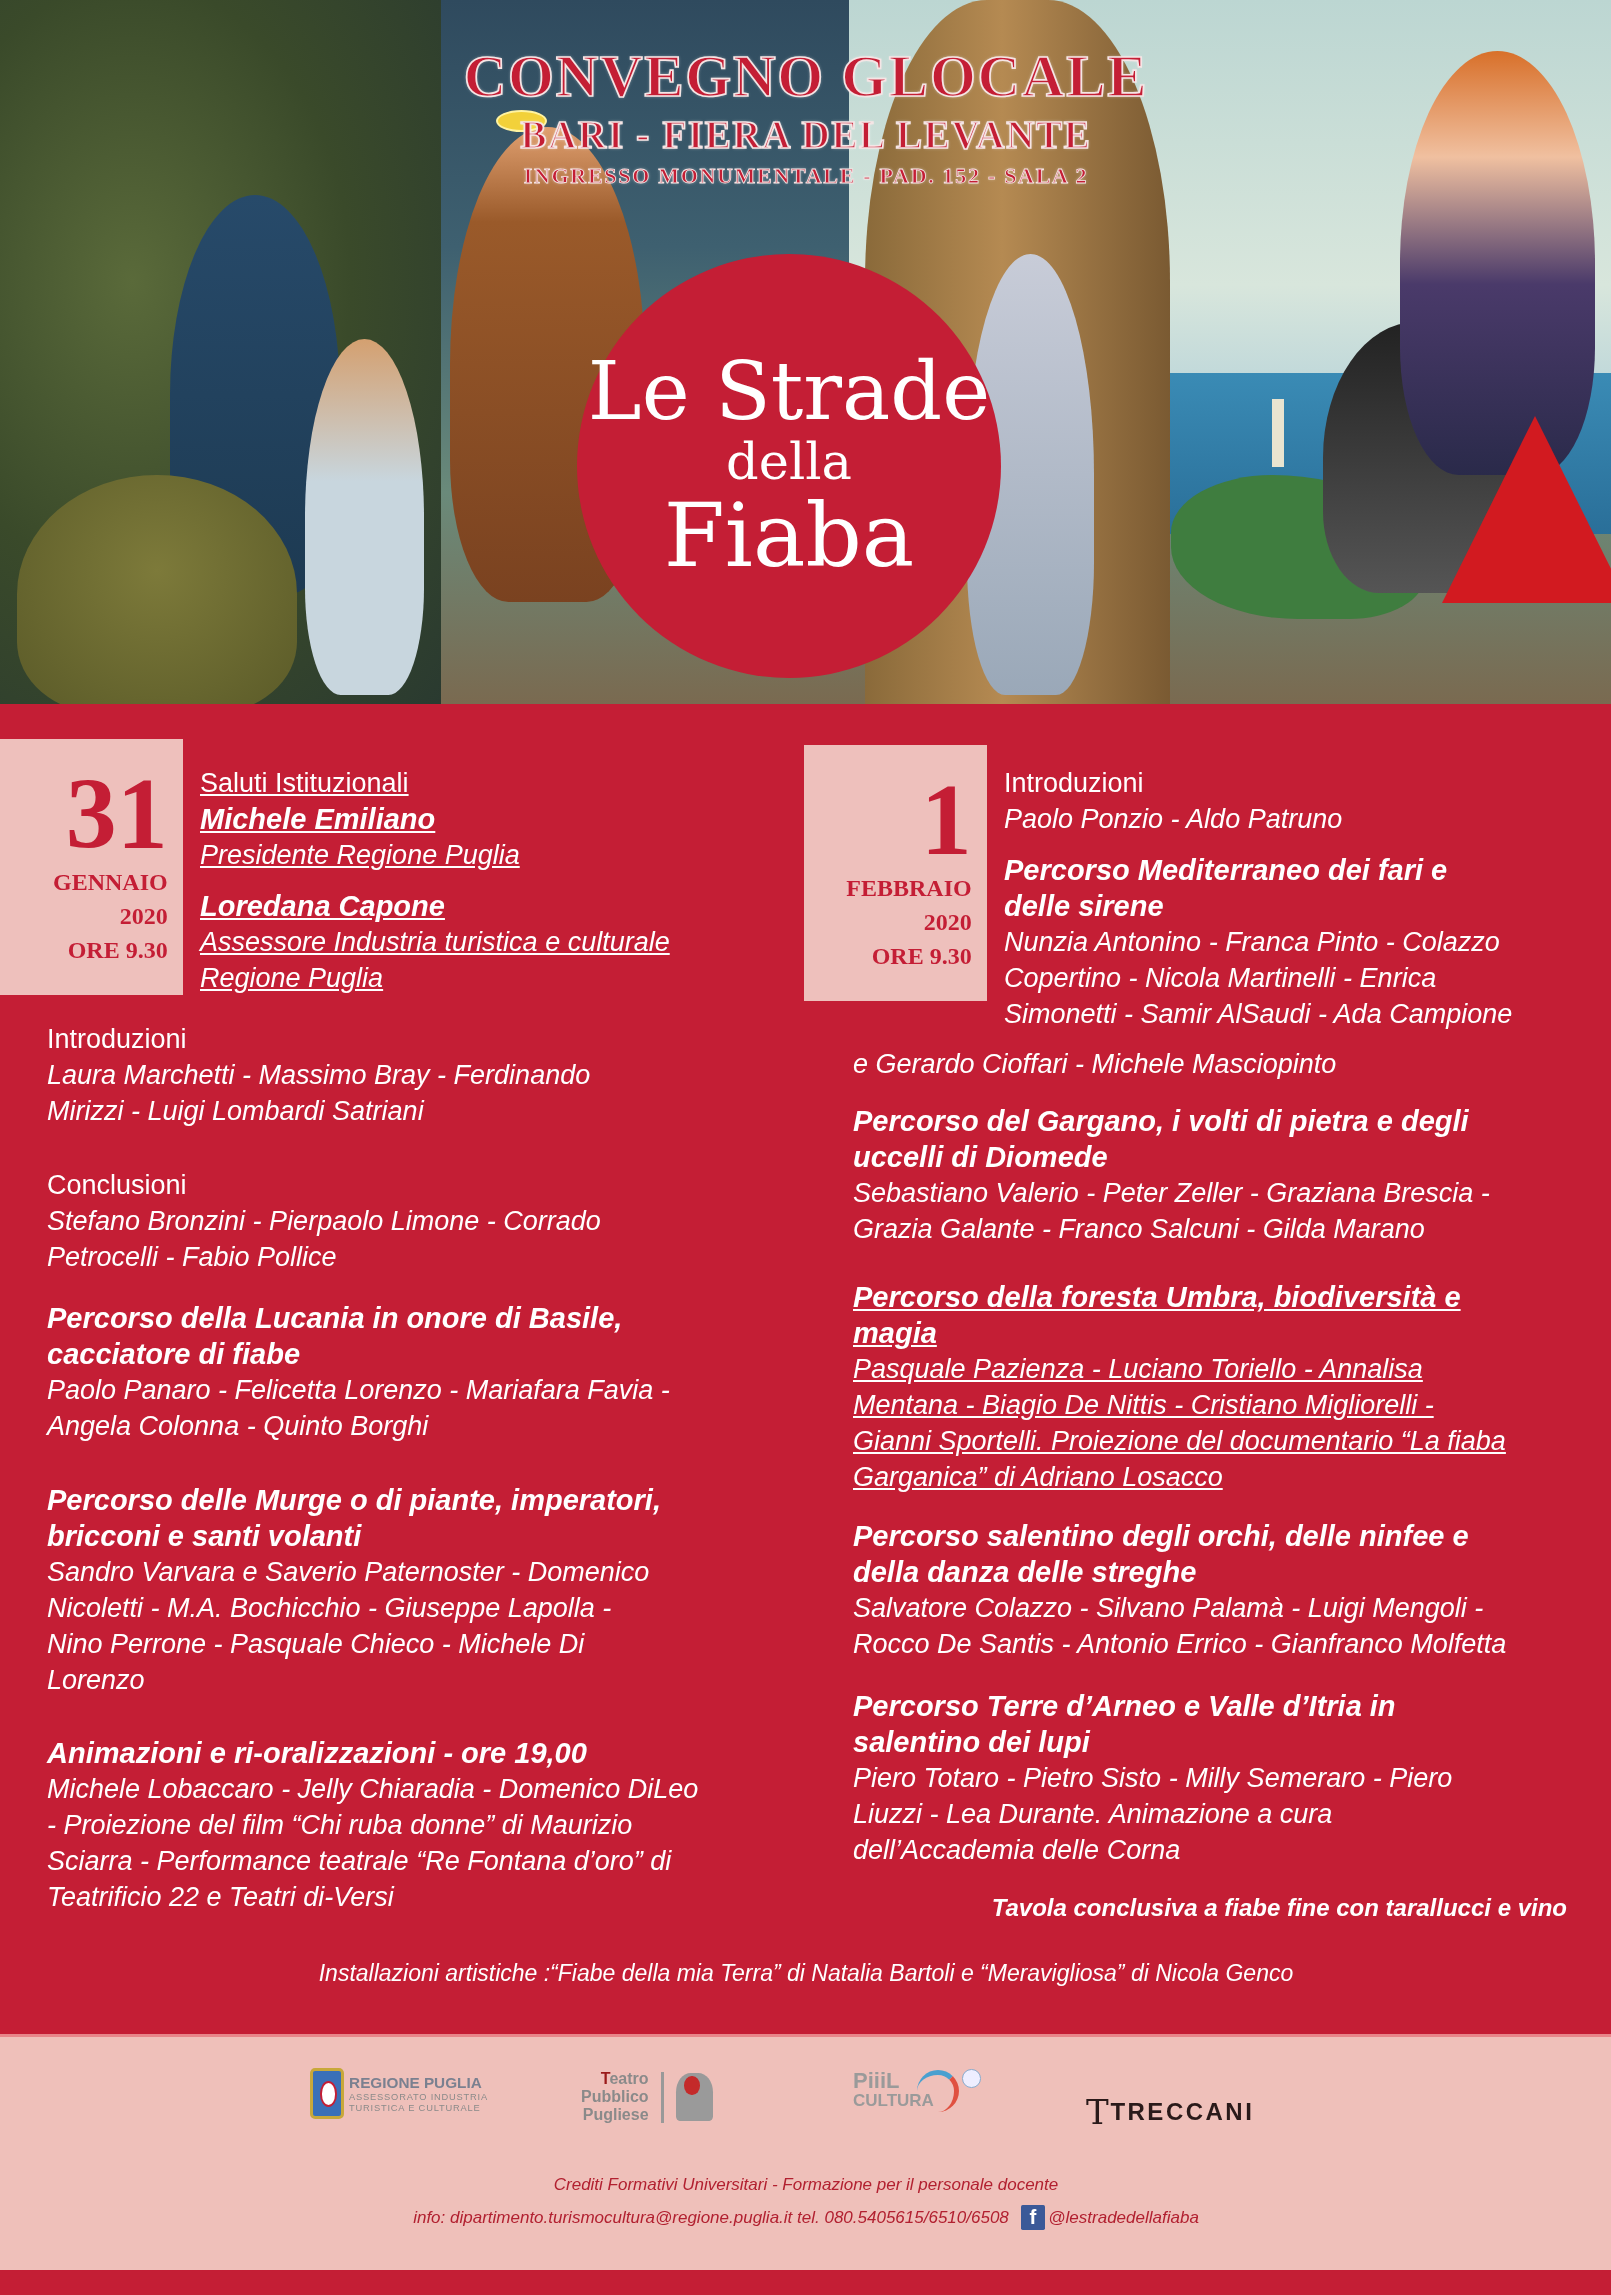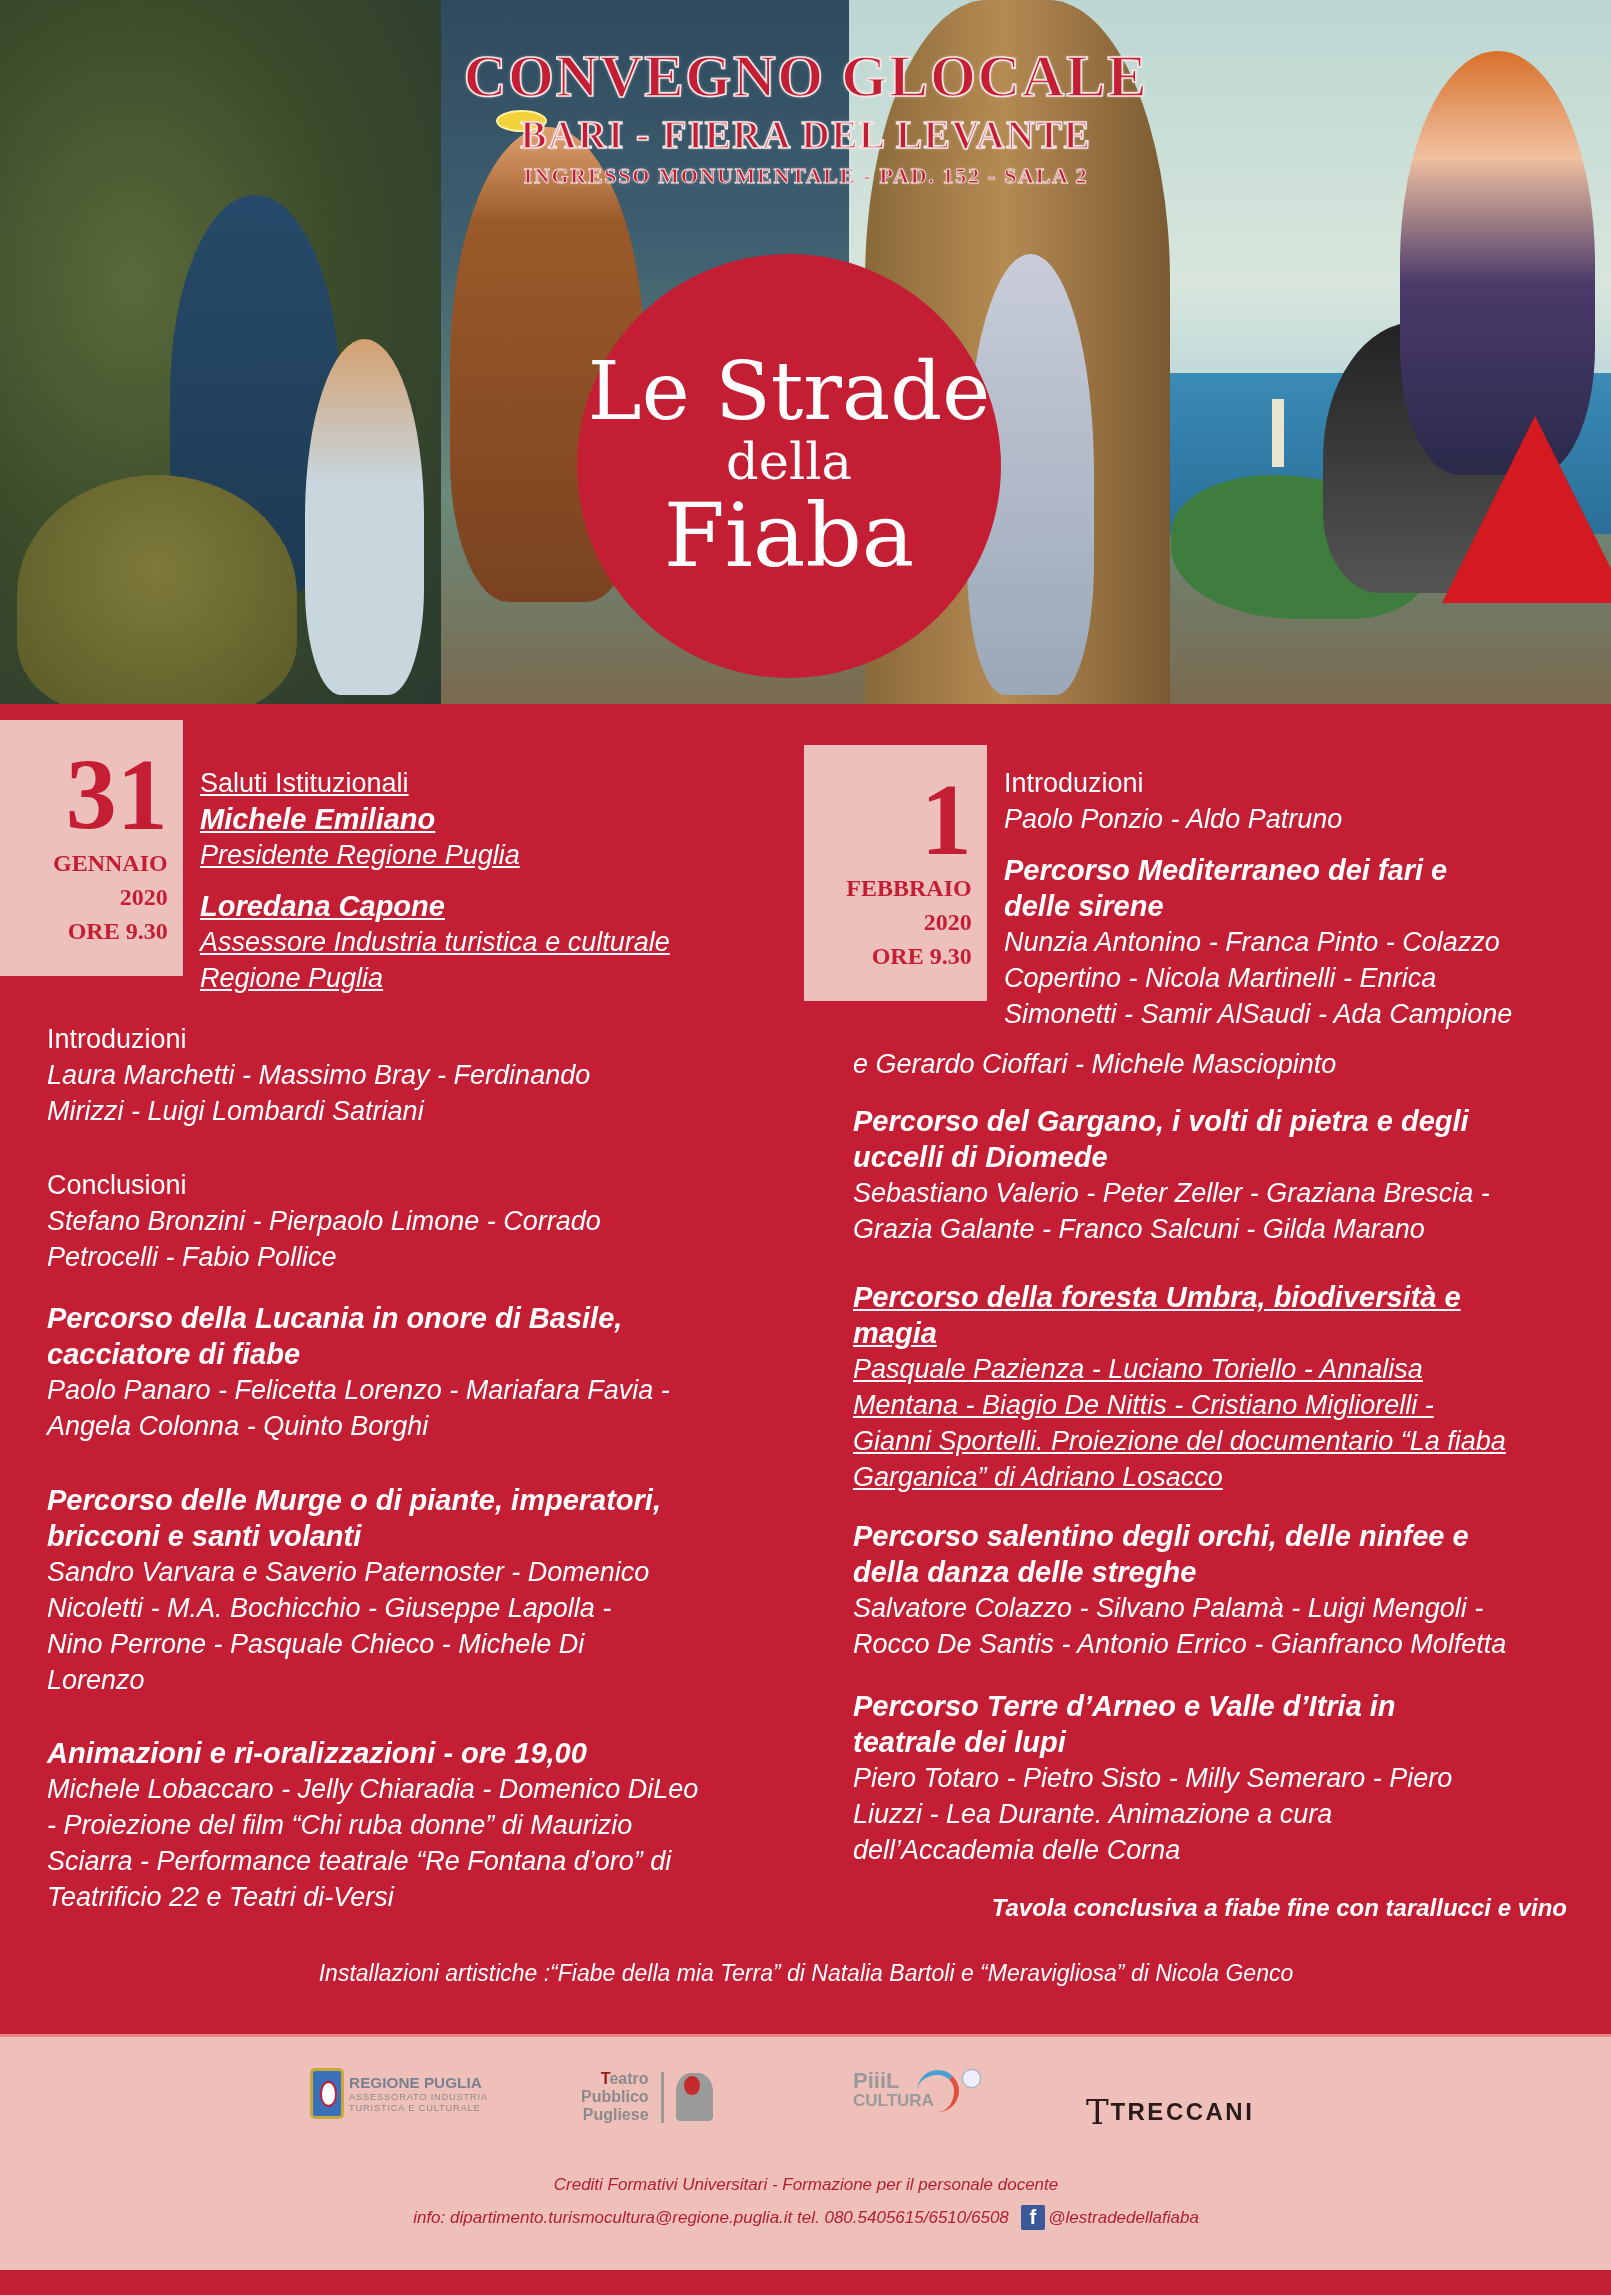--- a/index.html
+++ b/index.html
@@ -35,21 +35,21 @@
   .badge { position: absolute; left: 577px; top: 254px; width: 424px; height: 424px; border-radius: 50%; background: #c41e35;
     display: flex; flex-direction: column; align-items: center; justify-content: center; color: #fff; font-family: "DejaVu Serif", serif; }
   .badge .b1 { font-size: 81px; line-height: 1.05; }
   .badge .b2 { font-size: 51px; line-height: 1.1; }
   .badge .b3 { font-size: 88px; line-height: 1.05; }
 
   
   .datebox { position: absolute; background: #eec0bc; color: #c41e35; font-family: "Liberation Serif", serif; font-weight: bold; text-align: right; padding-right: 15.3px; }
   .datebox .day { font-size: 102px; line-height: 1; display: block; }
   .datebox .line { font-size: 24px; line-height: 34px; display: block; }
-  .date-left { left: 0; top: 720px; width: 183px; height: 256px; padding-left: 36px; }
+  .date-left { left: 0; top: 739px; width: 183px; height: 256px; padding-left: 36px; }
   .date-left .day { padding-top: 24px; }
   .date-right { left: 804px; top: 745px; width: 183px; height: 256px; }
   .date-right .day { padding-top: 24px; }
 
   .col { position: absolute; color: #fff; font-size: 27px; line-height: 36px; }
   .col p { margin: 0; }
   .col .h { font-style: normal; }
   .col .b { font-style: italic; font-weight: bold; font-size: 29px; }
   .col .i { font-style: italic; }
   .col .gap { height: 15.3px; }
@@ -214,21 +214,21 @@
 
 <div class="block" style="left:853px; top:1518px;">
   <p class="b">Percorso salentino degli orchi, delle ninfee e</p>
   <p class="b">della danza delle streghe</p>
   <p class="i">Salvatore Colazzo - Silvano Palamà - Luigi Mengoli -</p>
   <p class="i">Rocco De Santis - Antonio Errico - Gianfranco Molfetta</p>
 </div>
 
 <div class="block" style="left:853px; top:1688px;">
   <p class="b">Percorso Terre d’Arneo e Valle d’Itria in</p>
-  <p class="b">teatrale dei lupi</p>
+  <p class="b">salentino dei lupi</p>
   <p class="i">Piero Totaro - Pietro Sisto - Milly Semeraro - Piero</p>
   <p class="i">Liuzzi - Lea Durante. Animazione a cura</p>
   <p class="i">dell’Accademia delle Corna</p>
 </div>
 
 <div class="closing">Tavola conclusiva a fiabe fine con tarallucci e vino</div>
 <div class="install">Installazioni artistiche :“Fiabe della mia Terra” di Natalia Bartoli e “Meravigliosa” di Nicola Genco</div>
 
 <div class="footer">
   <div class="sep"></div>

